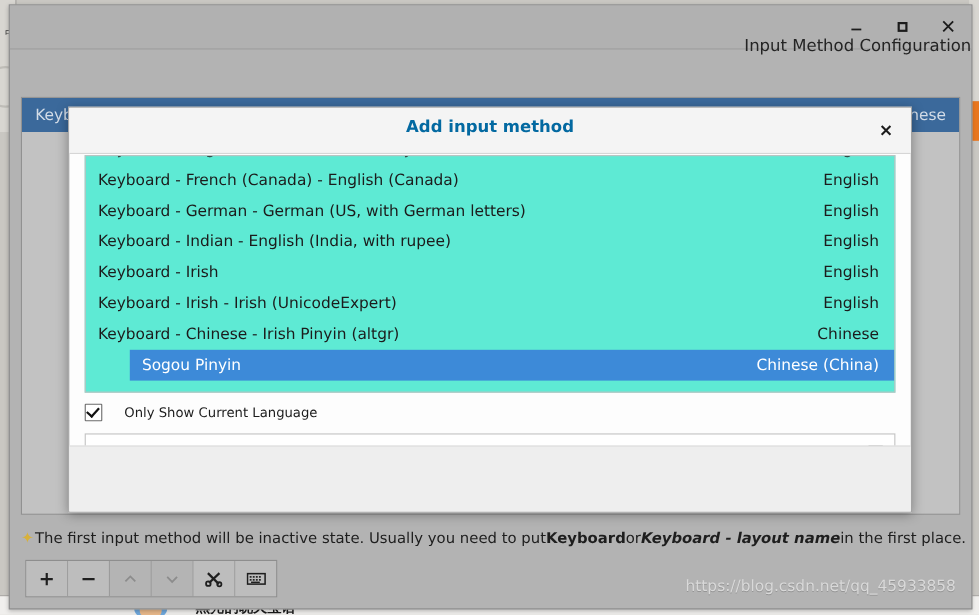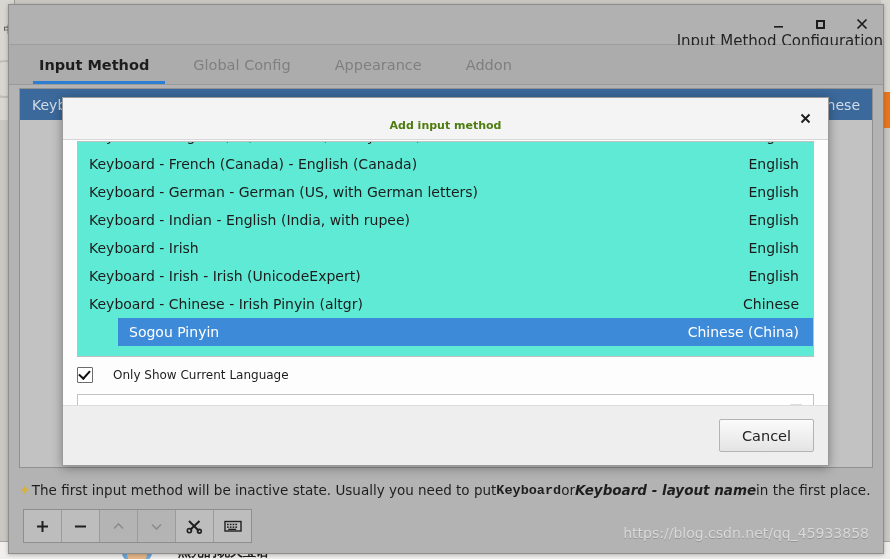--- a/index.html
+++ b/index.html
@@ -120,21 +120,21 @@
   }
 
   
   #hint-bar {
     position: absolute; left: 10px; right: 10px; bottom: 52px;
     height: 22px; display: flex; align-items: center;
     font-size: 13.5px; color: #1e1e1e;
     font-family: "DejaVu Sans", sans-serif; white-space: nowrap;
   }
   .hint-star { color: #d8b13a; font-size: 14px; margin-right: 1px; line-height: 1; }
-  .hint-b { font-weight: bold; font-family: Liberation Mono, monospace; }
+  .hint-b { font-weight: bold; }
   .hint-bi { font-weight: bold; font-style: italic; }
 
   #toolbar {
     position: absolute; left: 14px; bottom: 10px;
     display: flex; border: 1px solid #8e8e8e;
     background: #b6b6b6;
   }
   .tb-btn {
     width: 37px; height: 32px;
     display: flex; align-items: center; justify-content: center;
@@ -159,22 +159,22 @@
     width: 765px; height: 367px;
     background: #fdfdfd;
     border: 1px solid #9a9a9a;
     box-shadow: 0 2px 10px rgba(0,0,0,.35);
   }
   #dlg-header {
     position: relative; height: 41px; background: #f4f4f4;
     border-bottom: 1px solid #d6d6d6;
   }
   #dlg-header .dlg-title {
-    position: absolute; left: 0; right: 0; top: 21px;
-    text-align: center; font-size: 11px; font-weight: bold; color: #4d7c0f;
+    position: absolute; left: 0; right: 0; top: 8px;
+    text-align: center; font-size: 15px; font-weight: bold; color: #0369a1;
     font-family: "DejaVu Sans", sans-serif;
   }
   #dlg-close {
     position: absolute; right: 14px; top: 11px;
     width: 18px; height: 18px; cursor: pointer;
     display: flex; align-items: center; justify-content: center;
     font-size: 14px; color: #1d1d1d;
     font-family: "DejaVu Sans", sans-serif;
   }
   #dlg-body { padding: 0 14px; }
@@ -277,34 +277,20 @@
           </svg>
       </div>
       <div class="win-btn">
         <svg width="14" height="14" viewBox="0 0 14 14">
             <path d="M2.5 2.5 L11.5 11.5 M11.5 2.5 L2.5 11.5" stroke="#1c1c1c" stroke-width="1.7"></path>
           </svg>
       </div>
     </div>
   </div>
 
-  <div id="tab-bar">
-    <div class="tab active">
-        <span>Input Method</span>
-      </div>
-    <div class="tab">
-        <span>Global Config</span>
-      </div>
-    <div class="tab">
-        <span>Appearance</span>
-      </div>
-    <div class="tab">
-        <span>Addon</span>
-      </div>
-  </div>
 
   <div id="main-list">
     <div class="main-row">
       <span>Keyboard - English (US)</span>
       <span>Chinese</span>
     </div>
   </div>
 
   <div id="hint-bar">
     <span class="hint-star">✦</span>
@@ -421,15 +407,14 @@
       <span id="clear-icon">
         <svg width="19" height="14" viewBox="0 0 19 14">
           <path d="M6.2 1 H18 V13 H6.2 L0.8 7 Z" fill="#dcdcdc" stroke="#bdbdbd" stroke-width="1"></path>
           <path d="M9.3 4.6 L14 9.4 M14 4.6 L9.3 9.4" stroke="#f7f7f7" stroke-width="1.6"></path>
         </svg>
       </span>
     </div>
   </div>
 
   <div id="dlg-footer">
-    <button class="dlg-btn">Cancel</button>
   </div>
 </div>
 
 </body></html>

